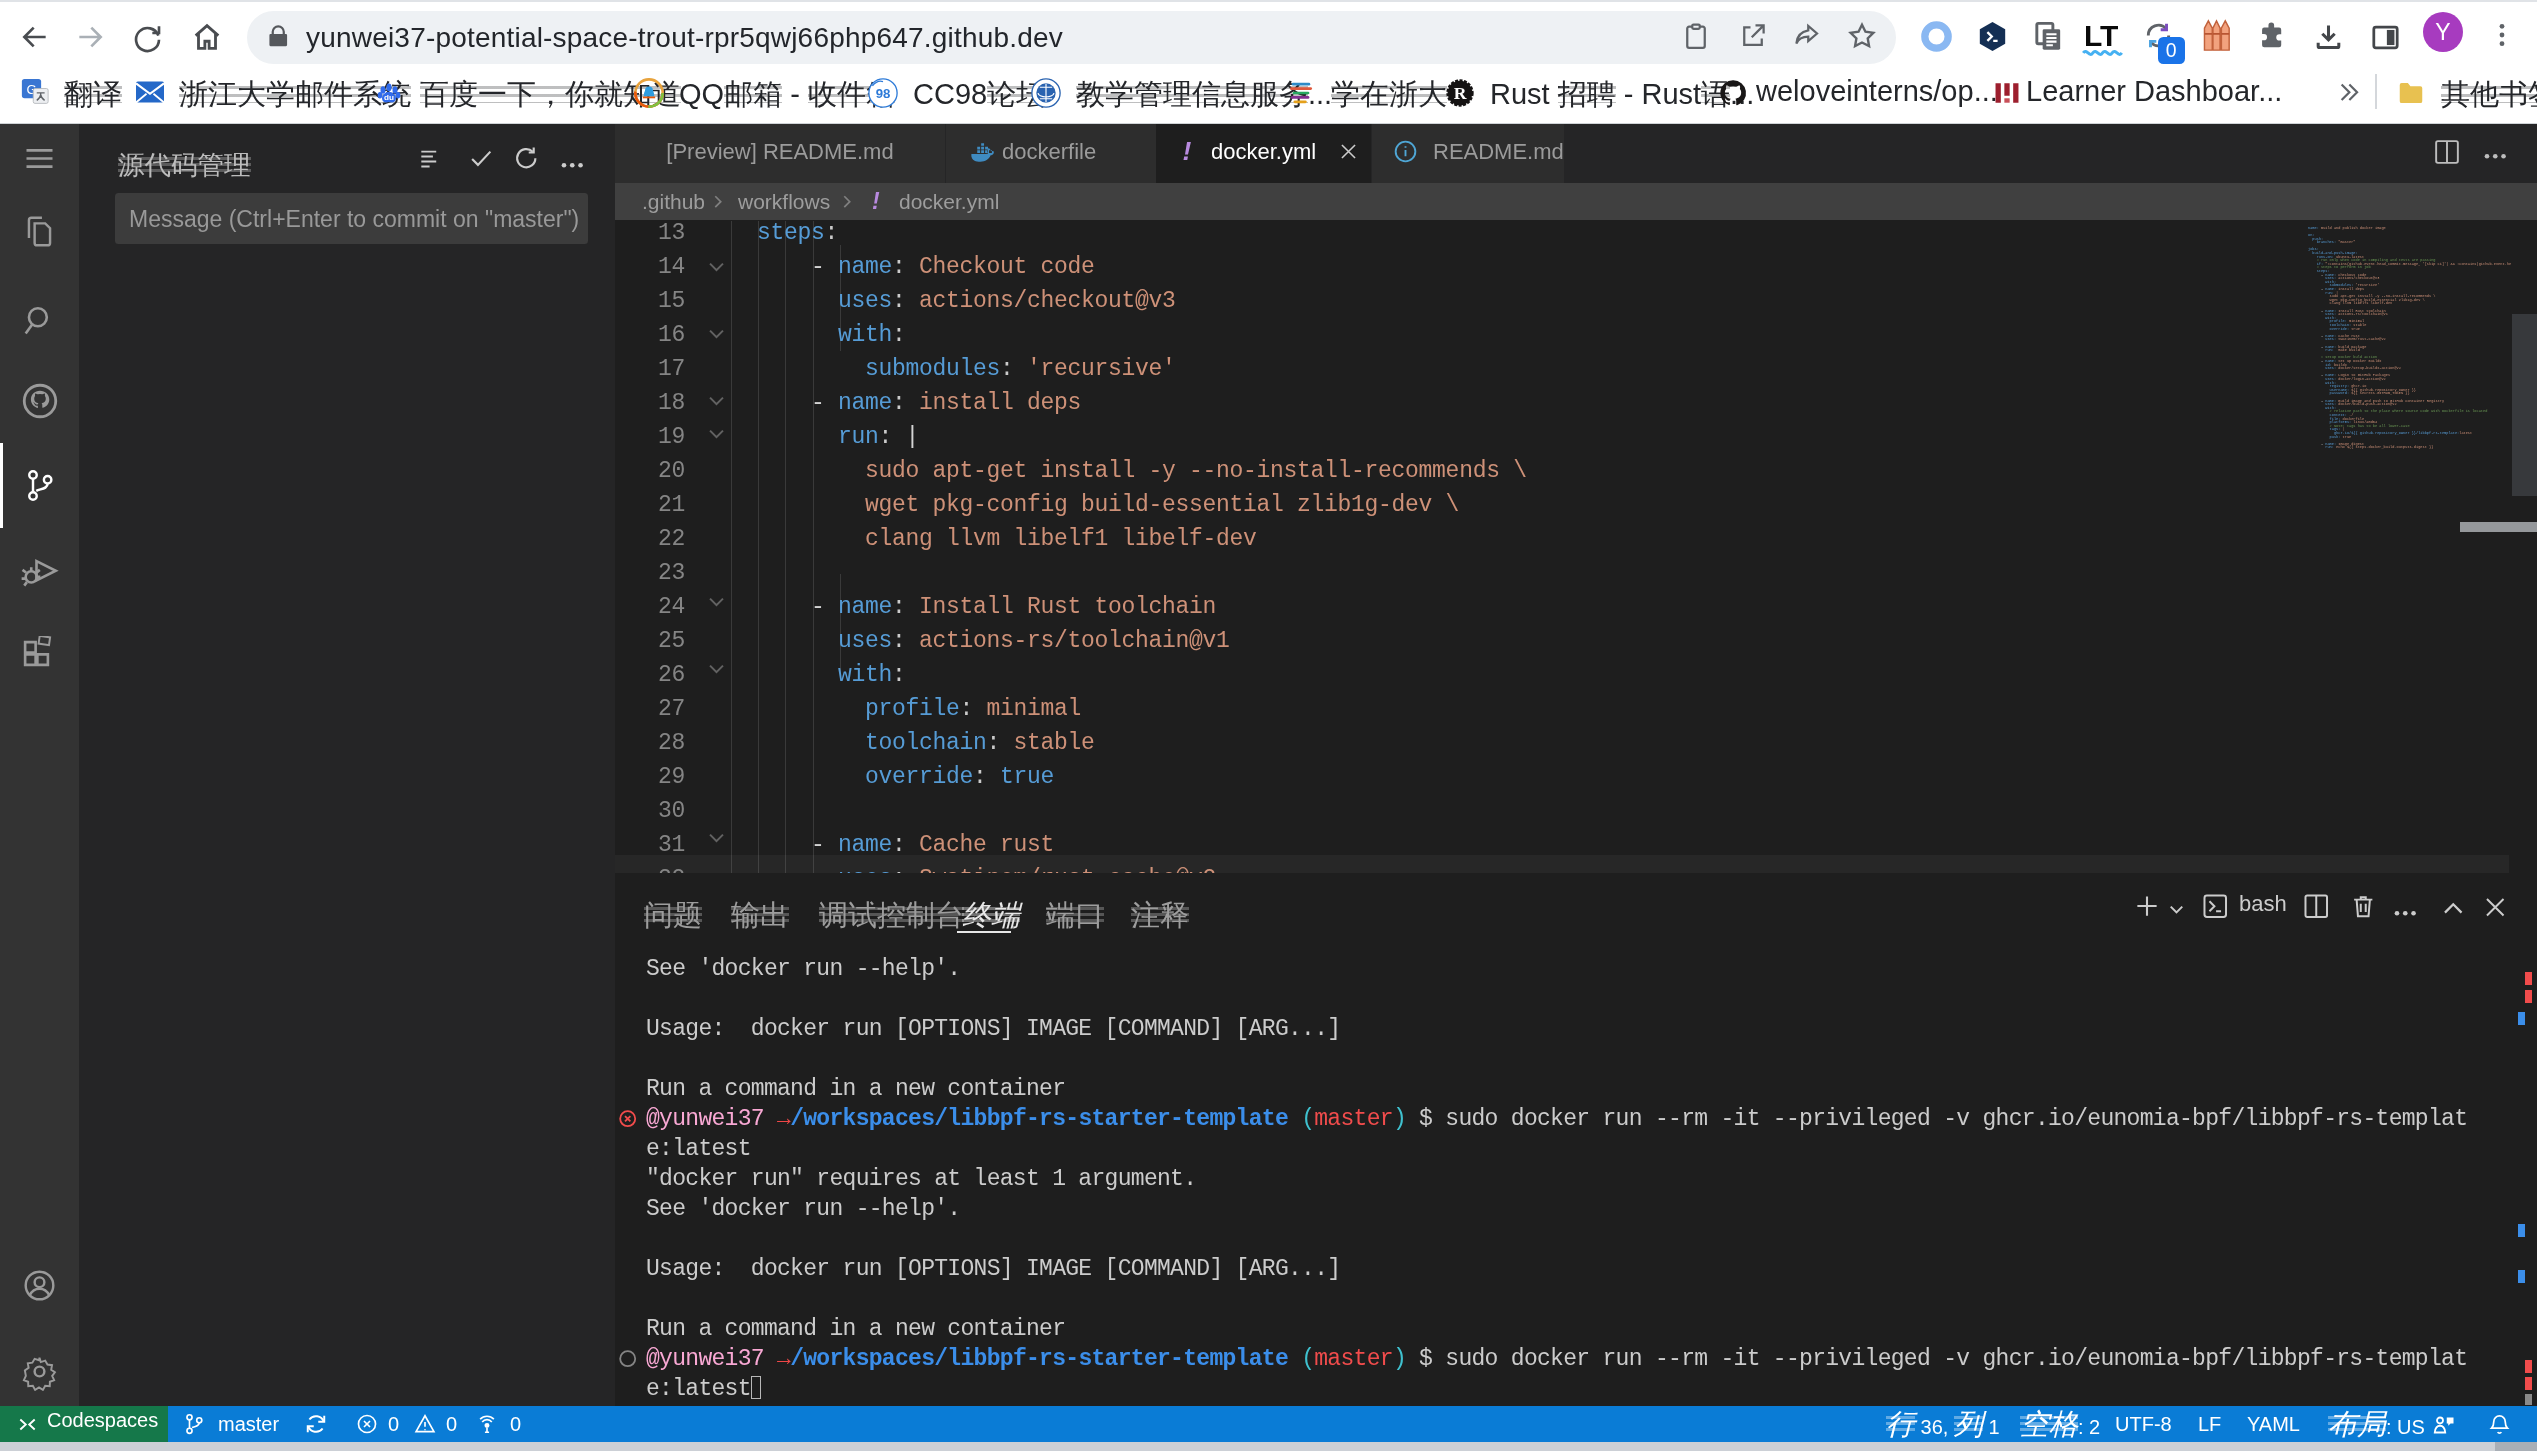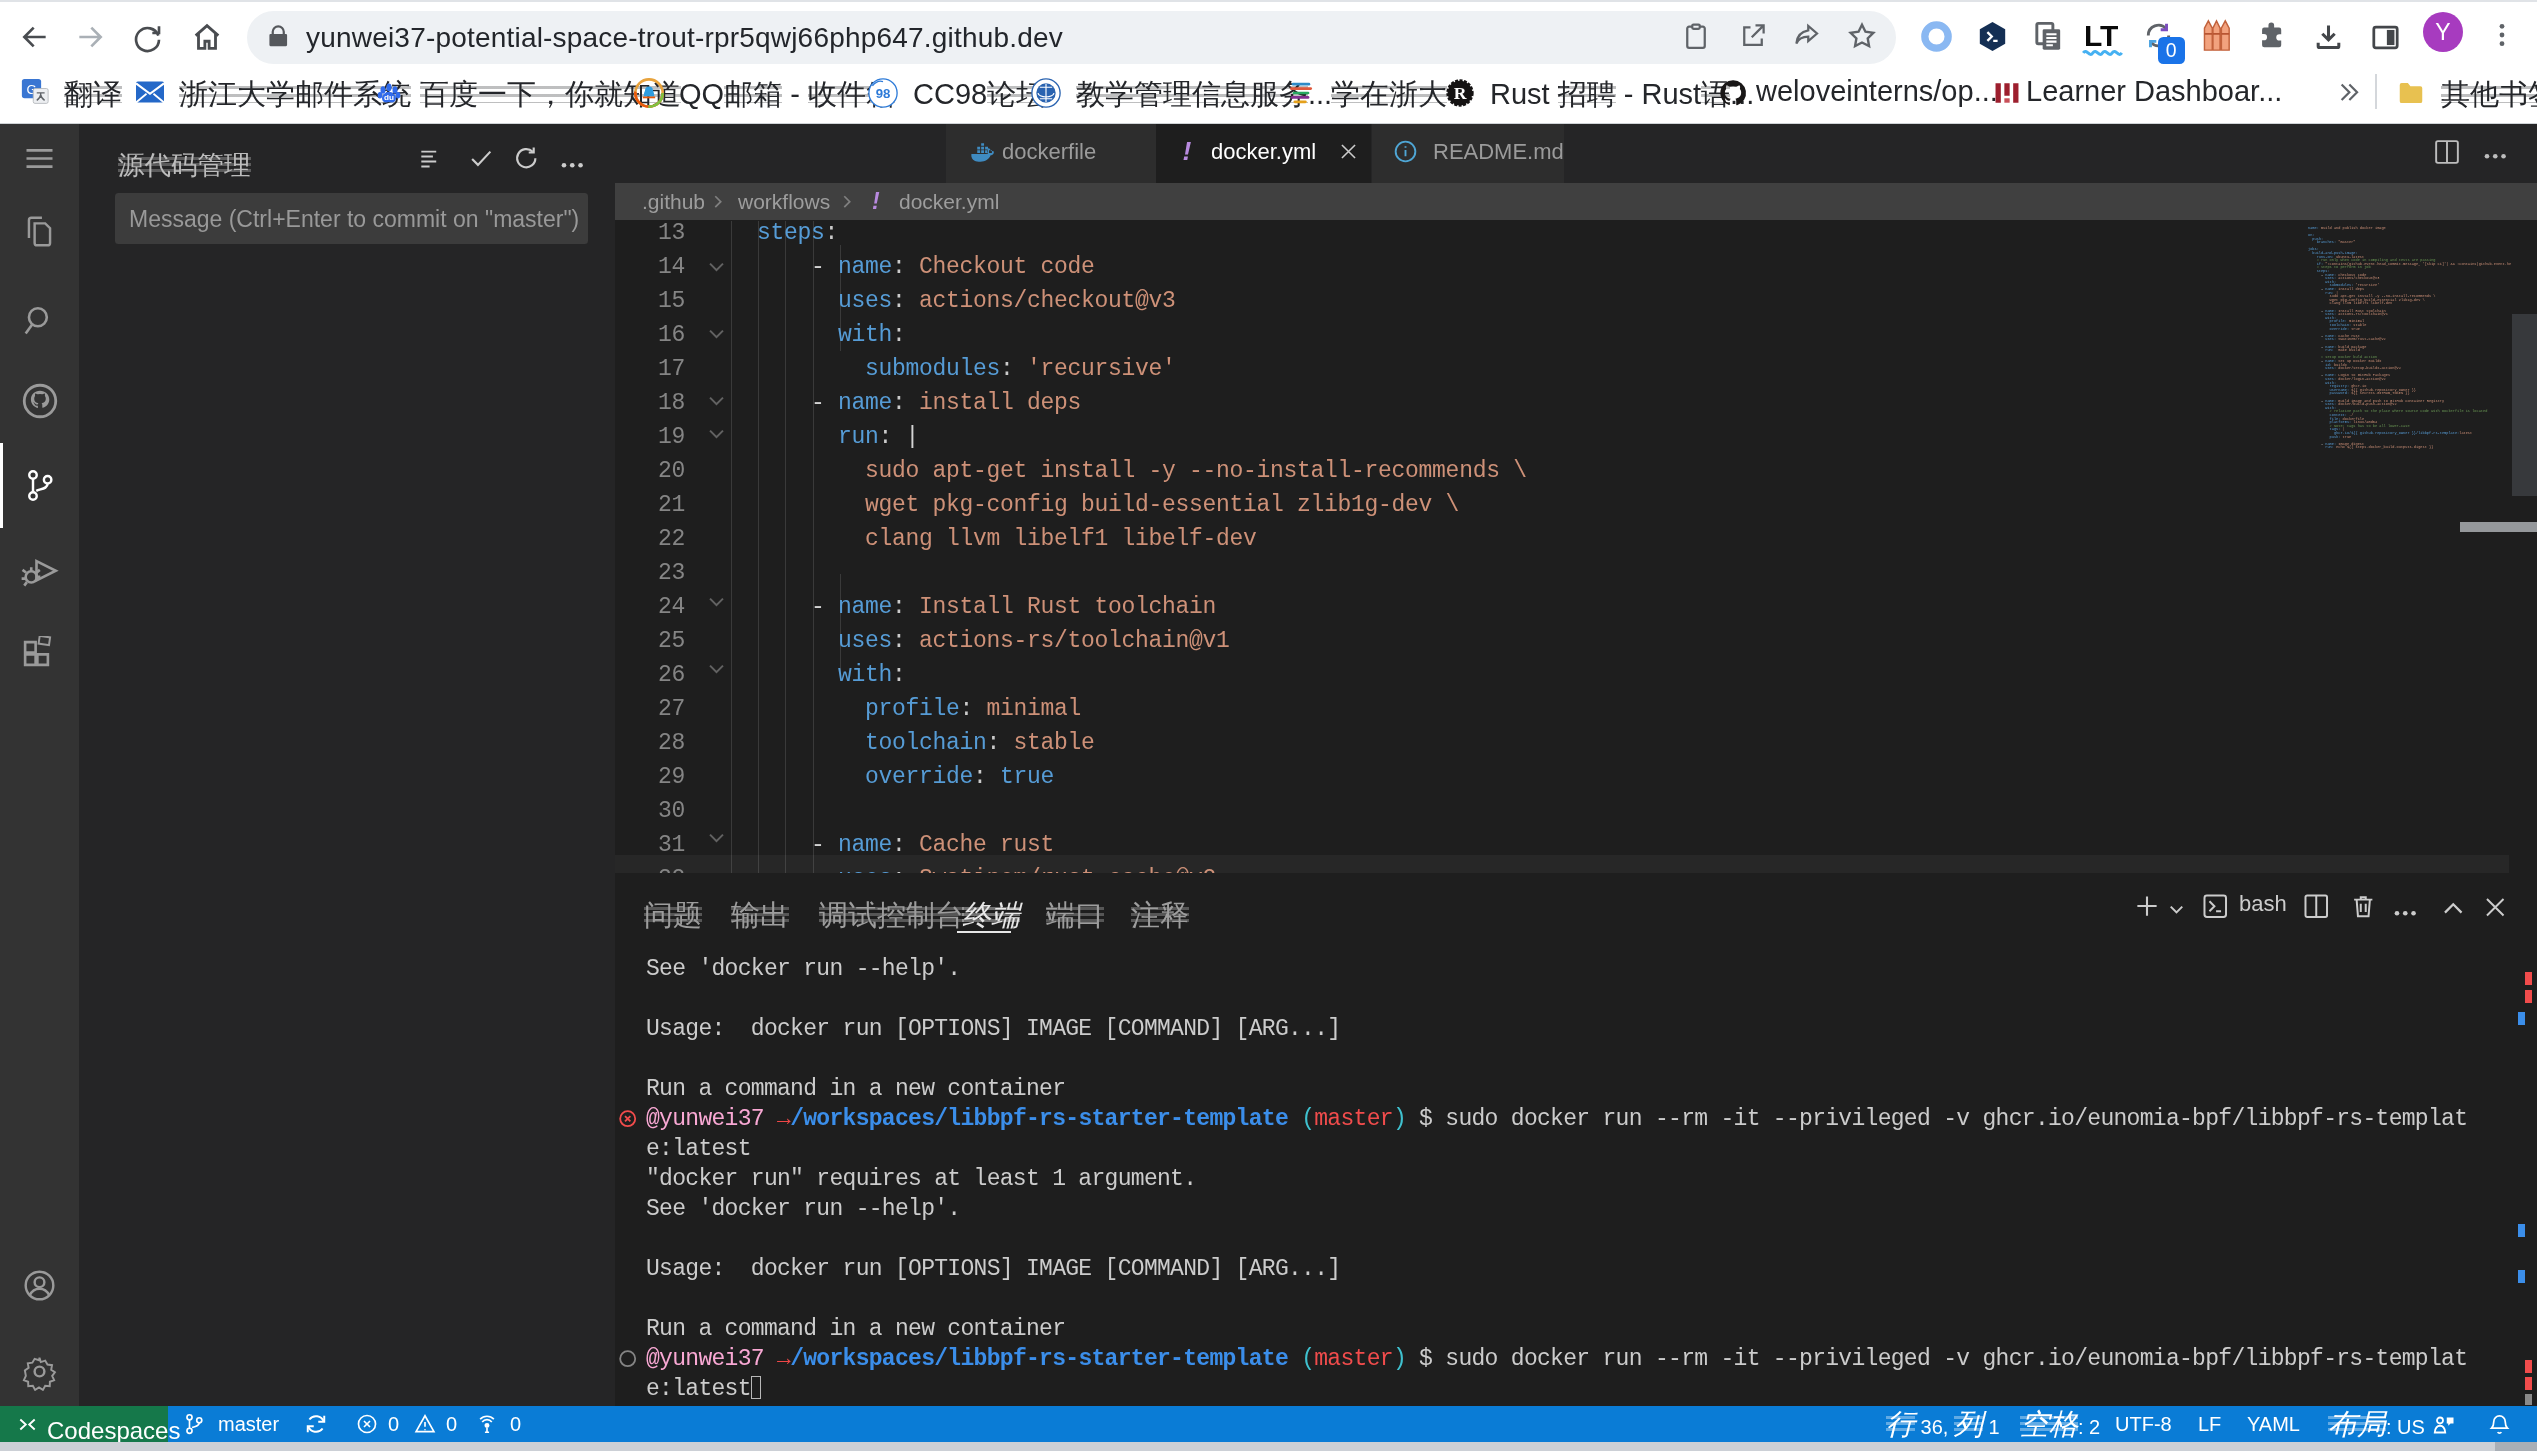--- a/index.html
+++ b/index.html
@@ -297,20 +297,21 @@
         <circle cx="3" cy="8" r="1.4"></circle>
         <circle cx="8" cy="8" r="1.4"></circle>
         <circle cx="13" cy="8" r="1.4"></circle>
       </svg>
 
     <div id="scmsg">
         <span>Message (Ctrl+Enter to commit on "master")</span>
       </div>
   </div>
   <div id="tabbar">
+    <div class="tab" style="left:0;width:330px;background:#2d2d2d;color:#9b9b9b;text-align:center">[Preview] README.md</div>
     <div class="tab" style="left:331px;width:210px;background:#2d2d2d;color:#9b9b9b">
       <svg class="ic" style="left:23px;top:17.6px" width="28" height="28" viewBox="0 0 32 32" fill="#3f8bc1">
           <path d="M18.4 10h3.3v3H18.4zM13.9 10h3.3v3h-3.3zM9.4 10h3.3v3H9.4zM13.9 5.9h3.3v3h-3.3zM9.4 14.1h3.3v3H9.4zM13.9 14.1h3.3v3h-3.3zM18.4 14.1h3.3v3h-3.3zM22.9 14.1h3.3v3h-3.3zM28.6 15.5c-.7-.5-2.3-.7-3.5-.4-.2-1.2-.8-2.2-2-3.1l-.7-.5-.5.7c-.6 1-1 2.3-.8 3.6.1.4.3 1.2.8 1.8-.5.3-1.4.6-2.7.6H2.8l-.1.5c-.2 1.4 0 2.9.7 4.3.7 1.3 1.7 2.3 3 2.9 1.5.7 3.9 1.1 6.6 1.1 5.6 0 9.8-2.6 11.7-7.3 .8 0 2.4 0 3.2-1.6 0-.1.2-.5.5-1.2l.2-.4-.6-.5z"></path>
         </svg>
       <span style="position:absolute;left:56px">dockerfile</span>
     </div>
     <div class="tab" style="left:541px;width:215px;background:#1e1e1e;color:#ffffff">
       <div class="abs" style="left:26.5px;top:0px;font-size:26.5px;font-weight:bold;font-style:italic;color:#b88adf">!</div>
       <span style="position:absolute;left:55px">docker.yml</span>
       <svg class="ic" style="left:182px;top:21px" width="21" height="21" viewBox="0 0 16 16" fill="none" stroke="#cccccc" stroke-width="1.2">
@@ -555,21 +556,21 @@
       <div class="abs" style="left:1910px;top:521px;width:7px;height:10.6px;background:#8a8a8a"></div>
     </div>
   </div>
   <div class="abs" style="left:2512px;top:194px;width:25px;height:182px;background:#37393c"></div>
   <div class="abs" style="left:2460px;top:402px;width:78px;height:9.7px;background:#95989b"></div>
   <div id="statusbar">
     <div id="remote">
       <svg class="ic" style="left:16px;top:7px" width="23" height="23" viewBox="0 0 16 16" fill="none" stroke="#ffffff" stroke-width="1.3">
           <path d="M3 4.5L6.8 8 3 11.5M13 4.5L9.2 8 13 11.5"></path>
         </svg>
-      <div class="abs" style="left:47px;top:12px;font-size:24px;color:#fff">Codespaces</div>
+      <div class="abs" style="left:47px;top:2px;font-size:20px;color:#fff">Codespaces</div>
     </div>
     <svg class="ic" style="left:182px;top:6.2px" width="24" height="24" viewBox="0 0 16 16" fill="none" stroke="#ffffff" stroke-width="1.1">
         <circle cx="5" cy="3.5" r="1.7"></circle>
         <circle cx="5" cy="12.5" r="1.7"></circle>
         <circle cx="11.5" cy="5.5" r="1.7"></circle>
         <path d="M5 5.2v5.6M11.5 7.2c0 2.5-3 2.3-4.8 3.2"></path>
       </svg>
     <div class="abs" style="left:218px;top:6.2px;font-size:20px;color:#fff">master</div>
     <svg class="ic" style="left:304px;top:6.2px" width="24" height="24" viewBox="0 0 16 16" fill="none" stroke="#ffffff" stroke-width="1.3">
         <path d="M13.2 6.5A5.5 5.5 0 0 0 3.6 5M2.8 9.5A5.5 5.5 0 0 0 12.4 11"></path>

